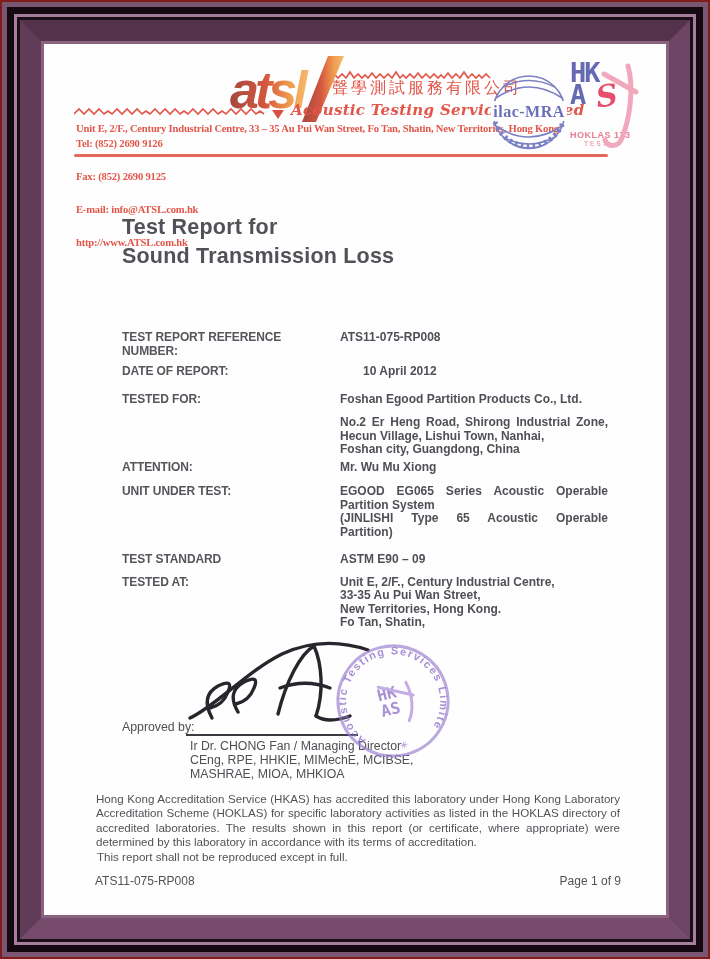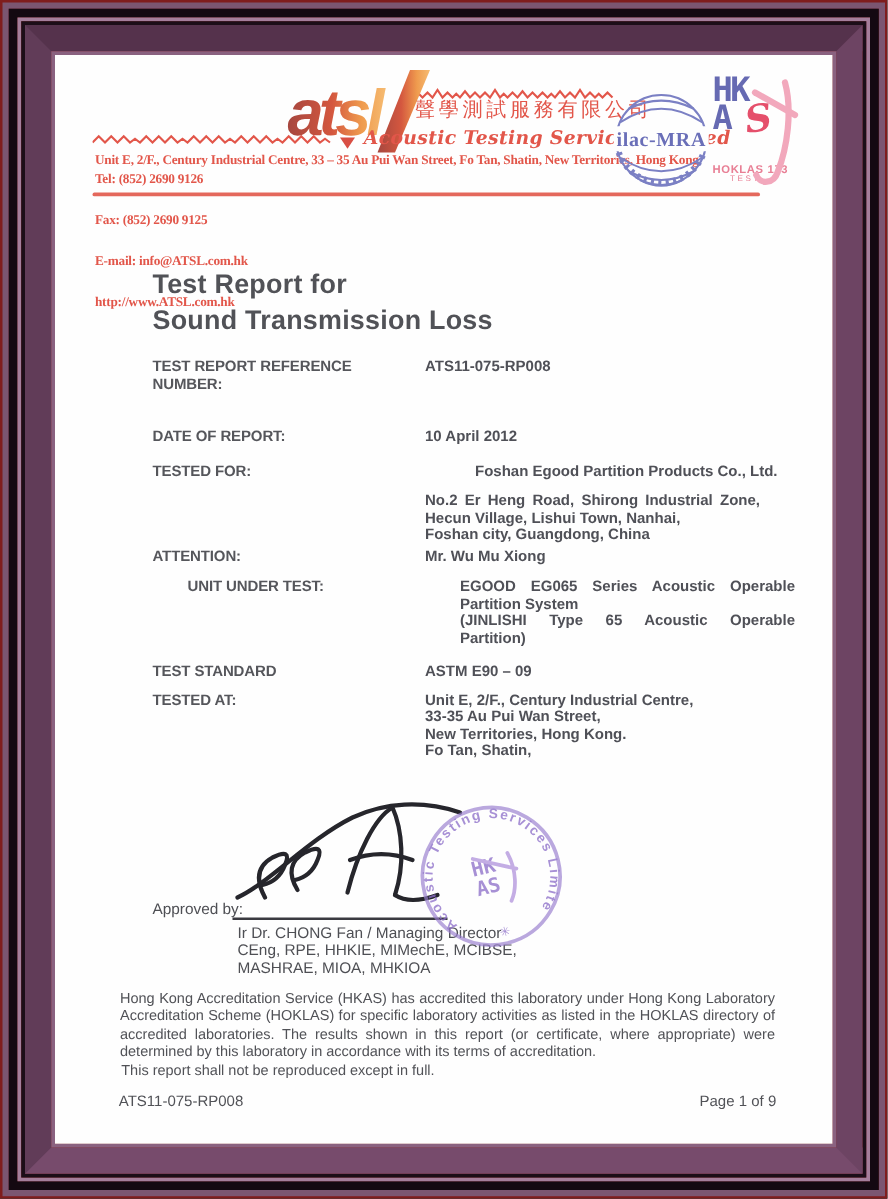--- a/index.html
+++ b/index.html
@@ -41,27 +41,27 @@
   .hkas-swoosh{position:absolute;left:0;top:0;}
   .hoklas{margin-top:24px;color:#e87f95;font-weight:bold;font-size:9px;letter-spacing:.5px;white-space:nowrap;}
   .hoklas-sub{color:#e87f95;font-size:6.5px;letter-spacing:2px;margin-left:14px;}
 
   
   .title{position:absolute;left:78px;top:146px;font-size:21.5px;font-weight:bold;
          color:#515арх 257;color:#515257;line-height:29px;letter-spacing:.2px;margin-top:23px;}
 
   
   .fields{position:absolute;left:78px;top:243px;width:488px;font-size:12px;}
-  .frow{display:flex;}
+  .frow{display:flex;margin-top:44px;}
   .flabel{width:218px;flex:none;font-weight:bold;color:#55565b;line-height:13.5px;letter-spacing:-.1px;}
   .fvalue{width:268px;flex:none;font-weight:bold;color:#4f5057;line-height:13.5px;}
   .fvalue .ln{text-align:left;}
   .fvalue .ln.stretch{text-align:justify;text-align-last:justify;}
-  .mt15{margin-top:29px;}.mt14{margin-top:14px;gap:40px;}.mt10{margin-top:10px;}
-  .mt4{margin-top:4px;}.mt11{margin-top:11px;margin-left:28px;}.mt30{margin-top:14px;}.mt9{margin-top:9px;}
+  .mt15{margin-top:7px;gap:23px;}.mt14{margin-top:14px;}.mt10{margin-top:10px;}
+  .mt4{margin-top:4px;}.mt11{margin-top:11px;}.mt30{margin-top:14px;}.mt9{margin-top:9px;}
 
   
   .approved-label{position:absolute;left:78px;top:676px;font-size:12.3px;color:#4e4f54;}
   .signature{position:absolute;left:138px;top:594px;}
   .sig-line{position:absolute;left:142px;top:690px;width:172px;height:2px;background:#3a3a40;}
   .sig-names{position:absolute;left:146px;top:695px;font-size:12.3px;line-height:14px;color:#4e4f54;}
   .stamp{position:absolute;left:288px;top:596px;opacity:.85;}
 
   
   .accred-note{position:absolute;left:52px;top:748px;width:524px;font-size:11.6px;

